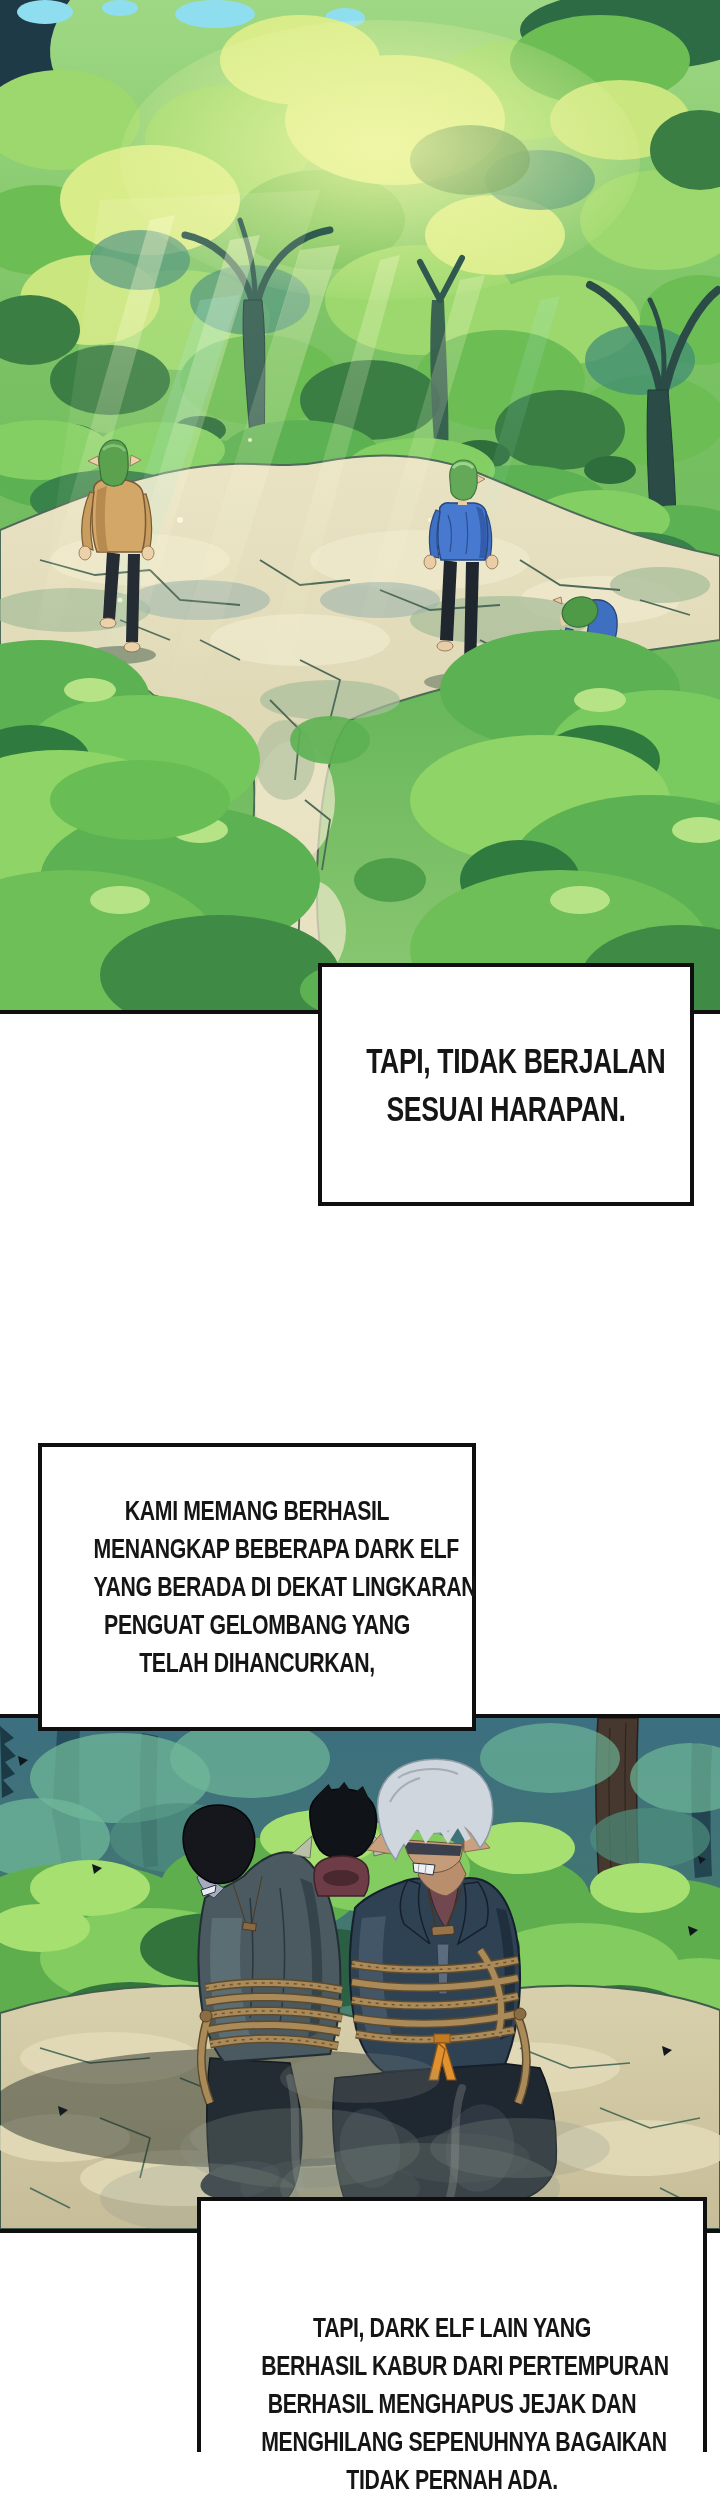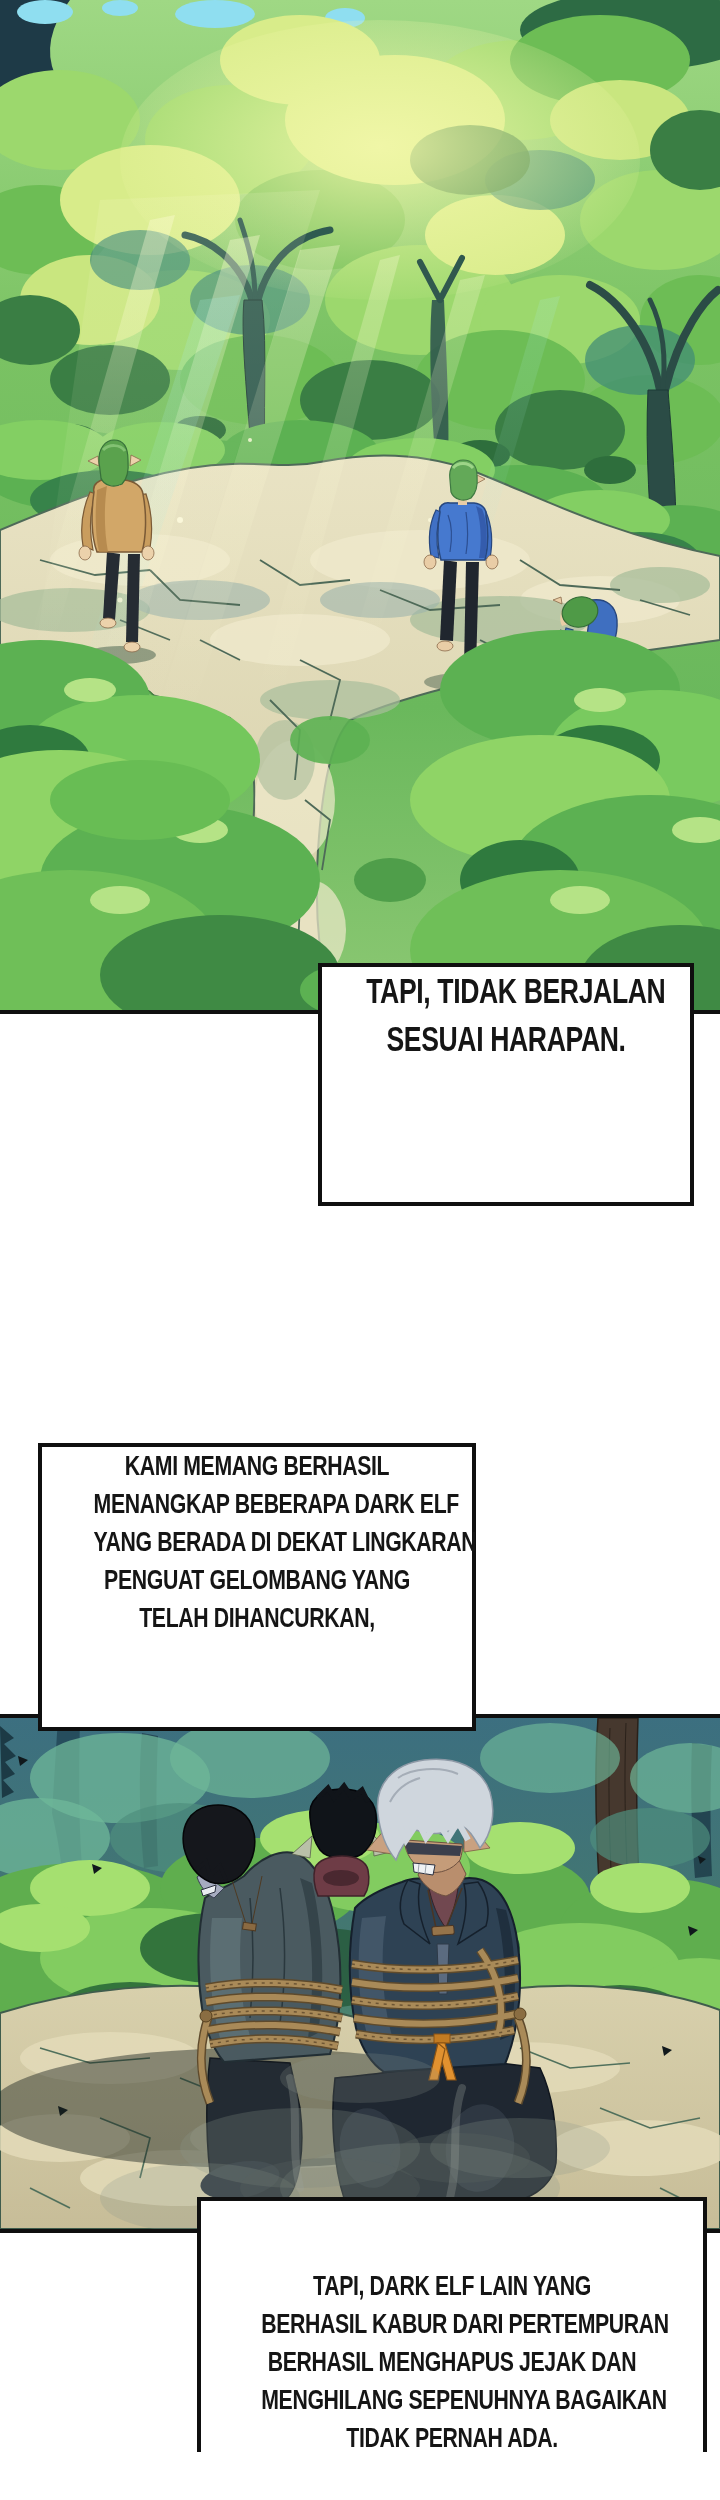--- a/index.html
+++ b/index.html
@@ -3,25 +3,25 @@
 <meta charset="utf-8">
 <style>
   html,body{margin:0;padding:0;background:#ffffff;}
   .page{position:relative;width:720px;height:2500px;background:#ffffff;overflow:hidden;
         font-family:"Liberation Sans",sans-serif;}
   .panel{position:absolute;left:0;width:720px;box-sizing:border-box;background:#ffffff;}
   .panel-1{top:0;height:1014px;border-bottom:4px solid #0f0f0f;}
   .panel-2{top:1714px;height:519px;border-top:4px solid #0f0f0f;border-bottom:4px solid #0f0f0f;}
   .panel svg{display:block;}
   .nbox{position:absolute;background:#ffffff;border:4px solid #0f0f0f;box-sizing:border-box;
-        display:flex;flex-direction:column;z-index:5;}
+        display:flex;flex-direction:column;justify-content:center;z-index:5;}
   .box1{left:318px;top:963px;width:376px;height:243px;}
   .box2{left:26px;top:1443px;width:438px;height:288px;margin-left:12px;}
   .box3{left:197px;top:2197px;width:510px;height:255px;border-bottom:none;
-        justify-content:space-between;padding-top:66px;}
+        justify-content:space-between;padding-top:108px;}
   .nline{margin:0;text-align:center;font-weight:700;color:#151515;white-space:nowrap;
          transform:scaleX(0.76);transform-origin:50% 50%;letter-spacing:-0.5px;}
   .box1 .nline{font-size:35px;line-height:48px;}
   .box2 .nline,.box3 .nline{font-size:28px;line-height:38px;}
 </style>
 </head>
 <body>
 
 <div class="page">
 

